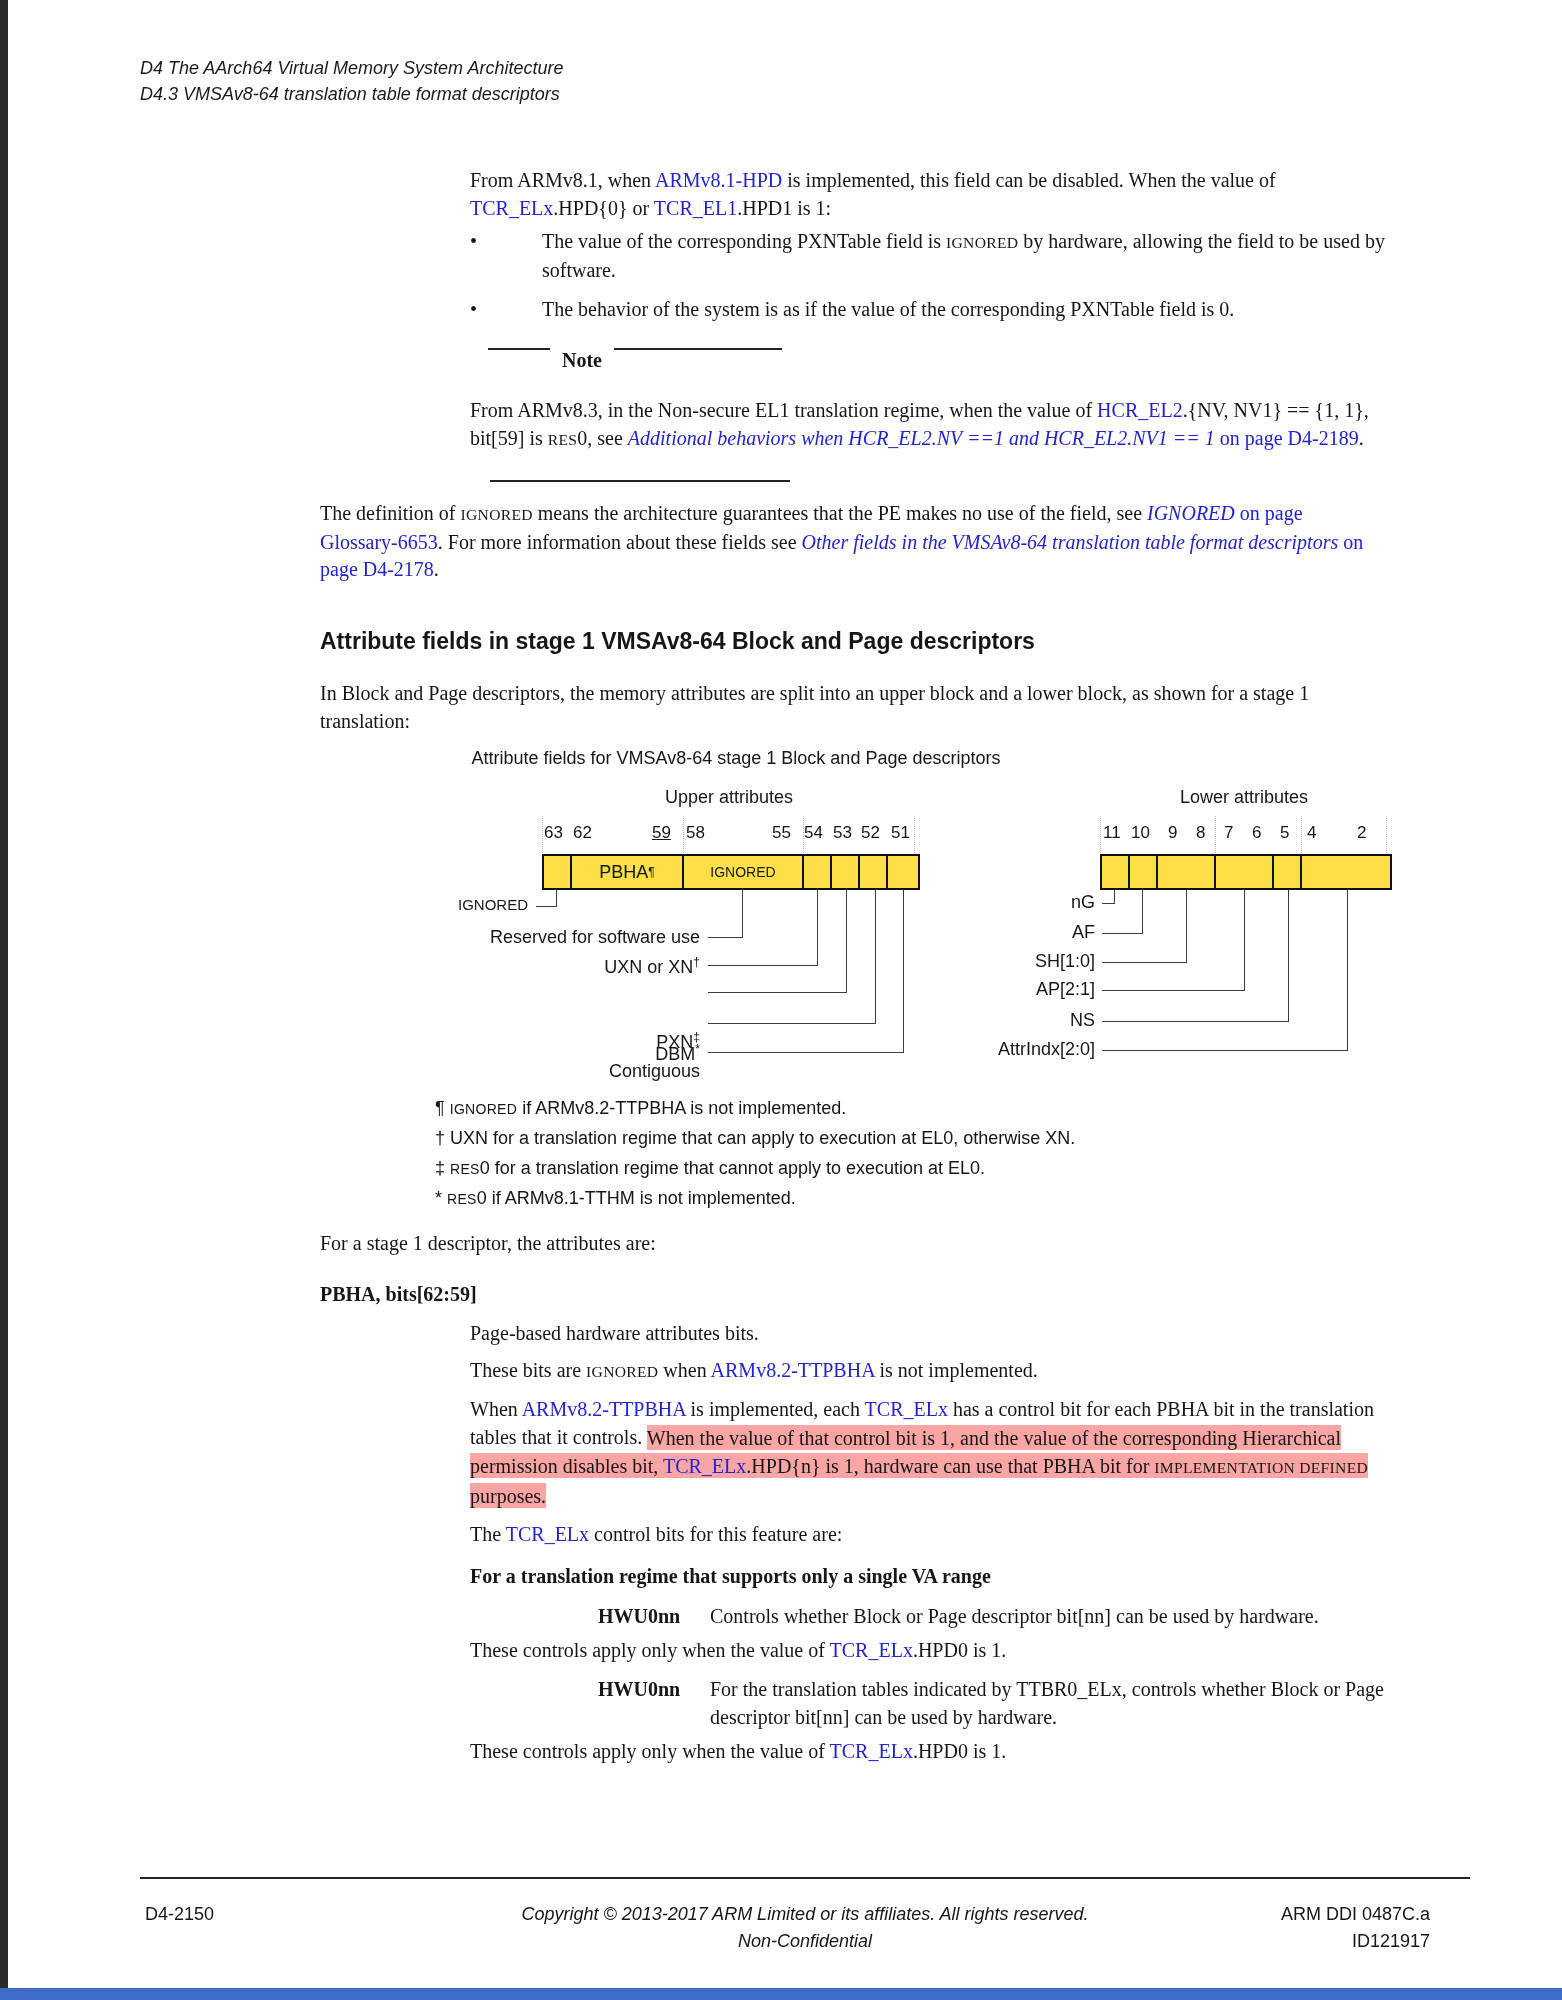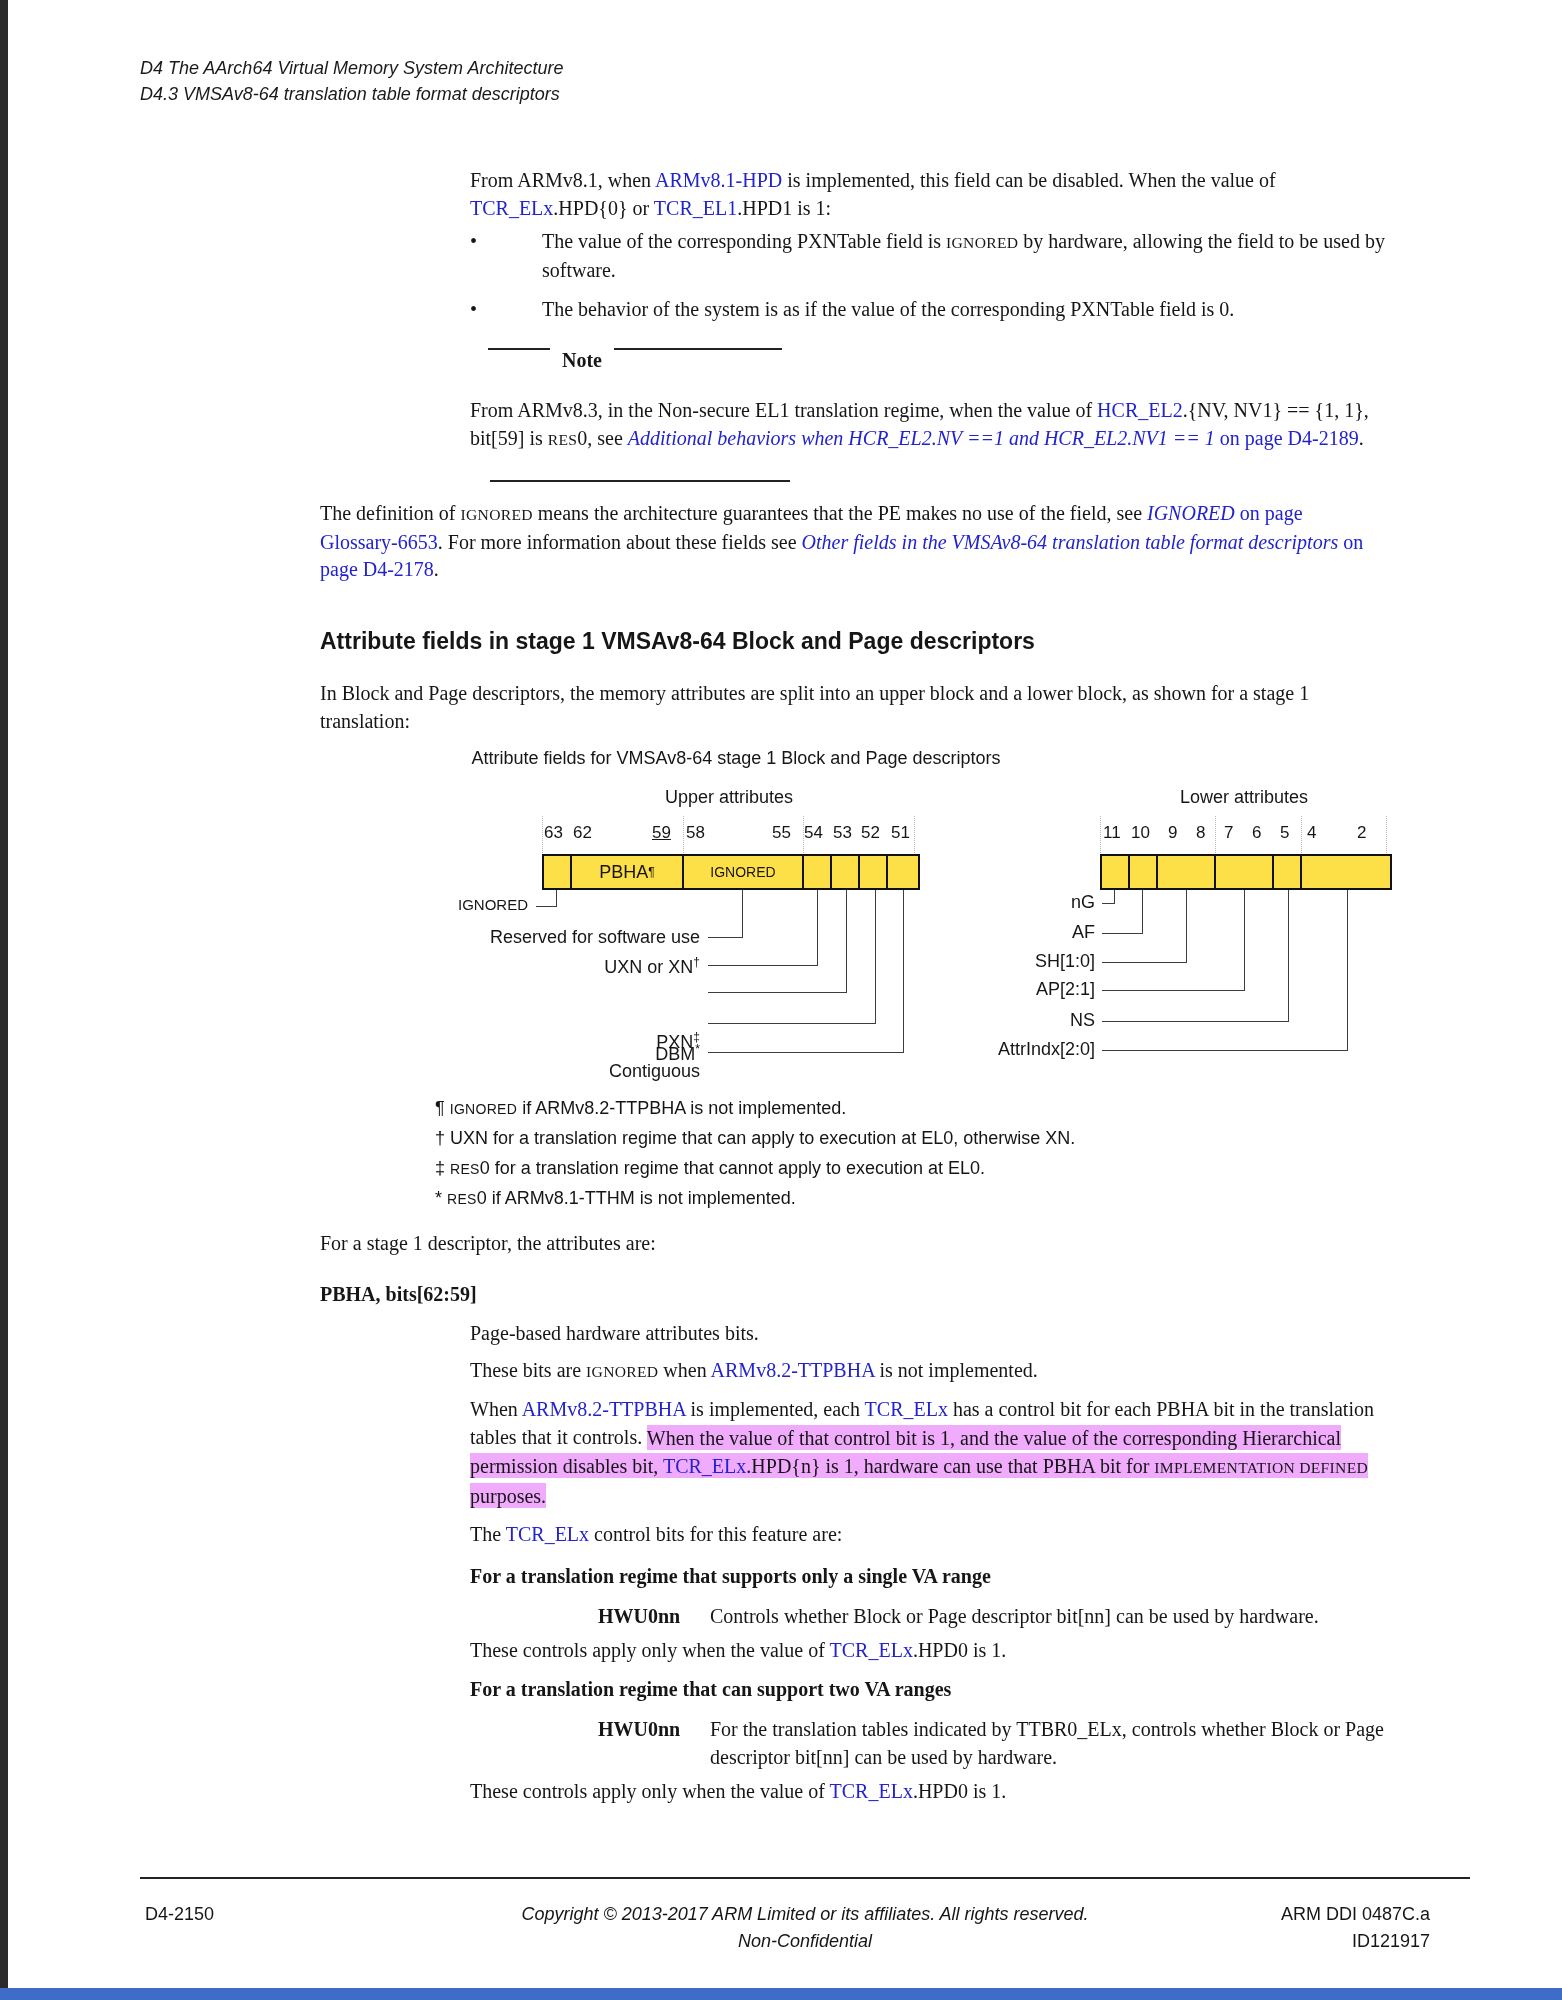--- a/index.html
+++ b/index.html
@@ -5,21 +5,21 @@
   html,body{margin:0;padding:0;}
   body{width:1562px;height:2000px;position:relative;background:#ffffff;
        font-family:"Liberation Serif",serif;color:#161616;}
   .abs{position:absolute;}
   .serif{font-family:"Liberation Serif",serif;font-size:20px;line-height:27.5px;}
   .sans{font-family:"Liberation Sans",sans-serif;}
   .lnk{color:#2222cf;cursor:pointer;text-decoration:none;}
   .it{font-style:italic;}
   .b{font-weight:bold;}
   .sc{font-size:0.78em;letter-spacing:.3px;}
-  .hl{background:#f0abfc;padding:1.5px 0;}
+  .hl{background:#fca5a5;padding:1.5px 0;}
   .edge-strip{left:0;top:0;width:8px;height:2000px;background:#2b2b2b;}
   .bottom-bar{left:0;top:1988px;width:1562px;height:12px;background:#3f6bc9;}
   .pg-header{left:140px;top:55px;font-size:18px;line-height:26px;font-style:italic;color:#1a1a1a;}
   .para-main{left:320px;width:1060px;}
   .para-ind{left:470px;width:945px;}
   .bullet-li{display:flex;}
   .bullet-marker{width:72px;flex:0 0 72px;}
   .note-head{left:488px;top:348px;display:flex;gap:12px;}
   .nrule{border-top:2px solid #222;height:0;}
   .note-title{font-size:20px;font-weight:bold;line-height:24px;}
@@ -182,21 +182,20 @@
   <p style="margin-bottom:11px;"><span>When </span><span class="lnk">ARMv8.2-TTPBHA</span><span> is implemented, each </span><span class="lnk">TCR_ELx</span><span> has a control bit for each PBHA bit in the translation tables that it controls. </span><span class="hl"><span>When the value of that control bit is 1, and the value of the corresponding Hierarchical permission disables bit, </span><span class="lnk">TCR_ELx</span><span>.HPD{n} is 1, hardware can use that PBHA bit for </span><span class="sc">IMPLEMENTATION DEFINED</span><span> purposes.</span></span></p>
   <p style="margin-bottom:14px;"><span>The </span><span class="lnk">TCR_ELx</span><span> control bits for this feature are:</span></p>
 
   <p class="b" style="margin-bottom:12px;">For a translation regime that supports only a single VA range</p>
   <div class="term-row" style="margin-bottom:6px;">
     <span class="term">HWU0nn</span>
     <span class="desc">Controls whether Block or Page descriptor bit[nn] can be used by hardware.</span>
   </div>
   <p class="indent2" style="margin-bottom:11px;"><span>These controls apply only when the value of </span><span class="lnk">TCR_ELx</span><span>.HPD0 is 1.</span></p>
 
-  <p class="b" style="margin-bottom:12px;">For a translation regime that can support two VA ranges</p>
   <div class="term-row" style="margin-bottom:6px;">
     <span class="term">HWU0nn</span>
     <span class="desc">For the translation tables indicated by TTBR0_ELx, controls whether Block or Page descriptor bit[nn] can be used by hardware.</span>
   </div>
   <p class="indent2"><span>These controls apply only when the value of </span><span class="lnk">TCR_ELx</span><span>.HPD0 is 1.</span></p>
 </div>
 
 <div class="abs footer-rule"></div>
 <div class="abs foot" style="left:145px;">D4-2150</div>
 <div class="abs foot it" style="left:400px;width:810px;text-align:center;">

